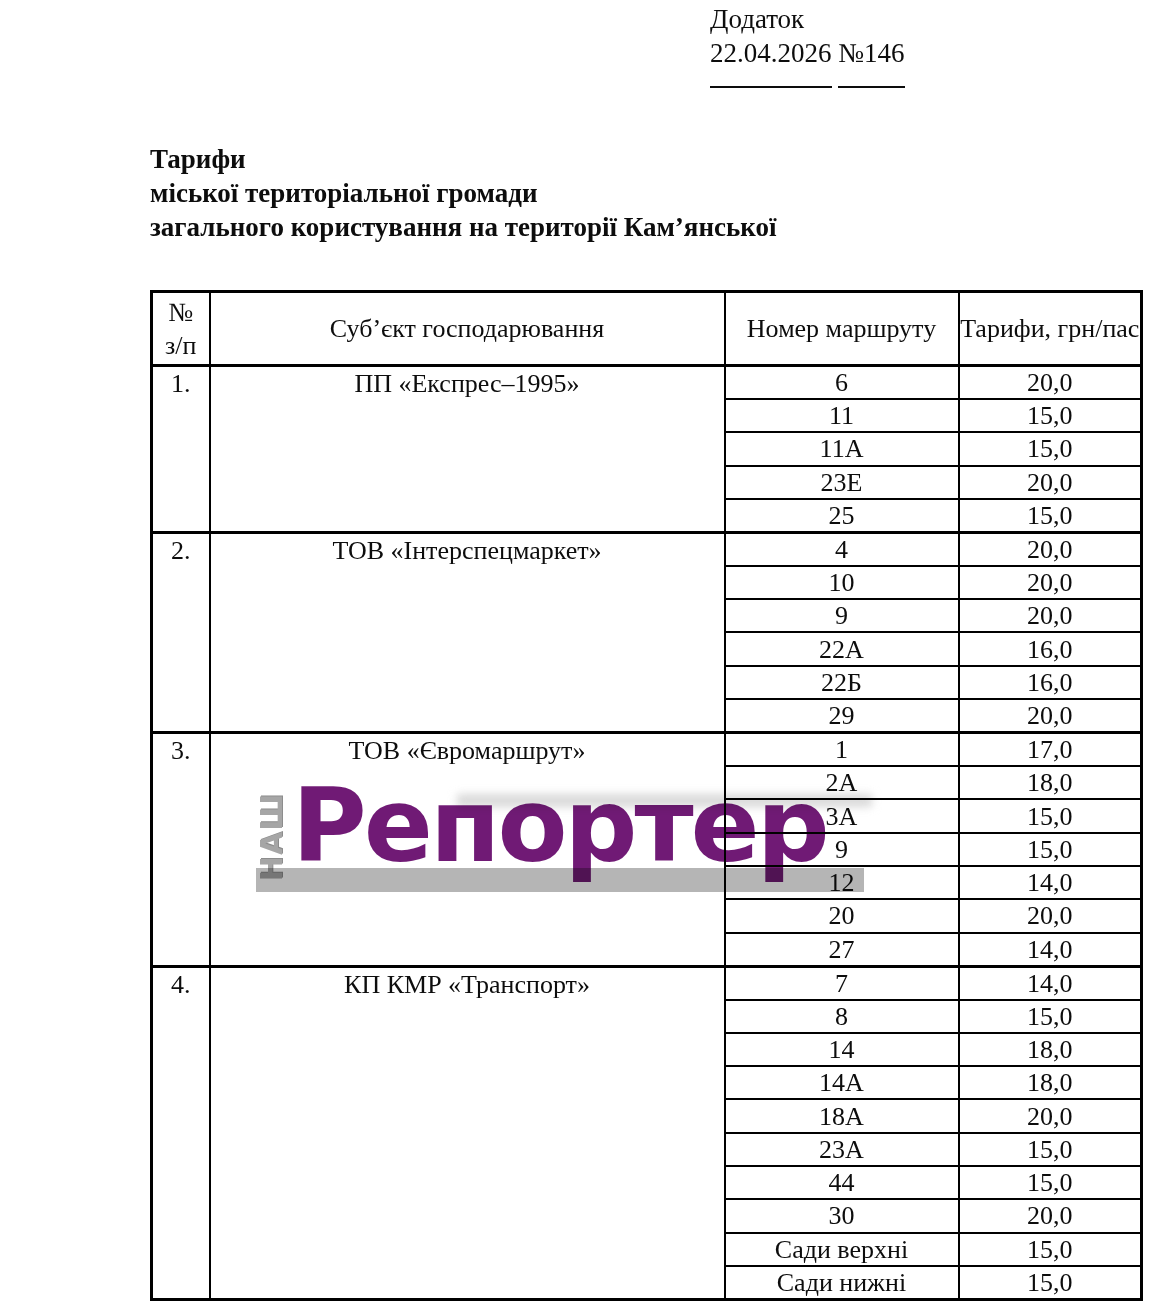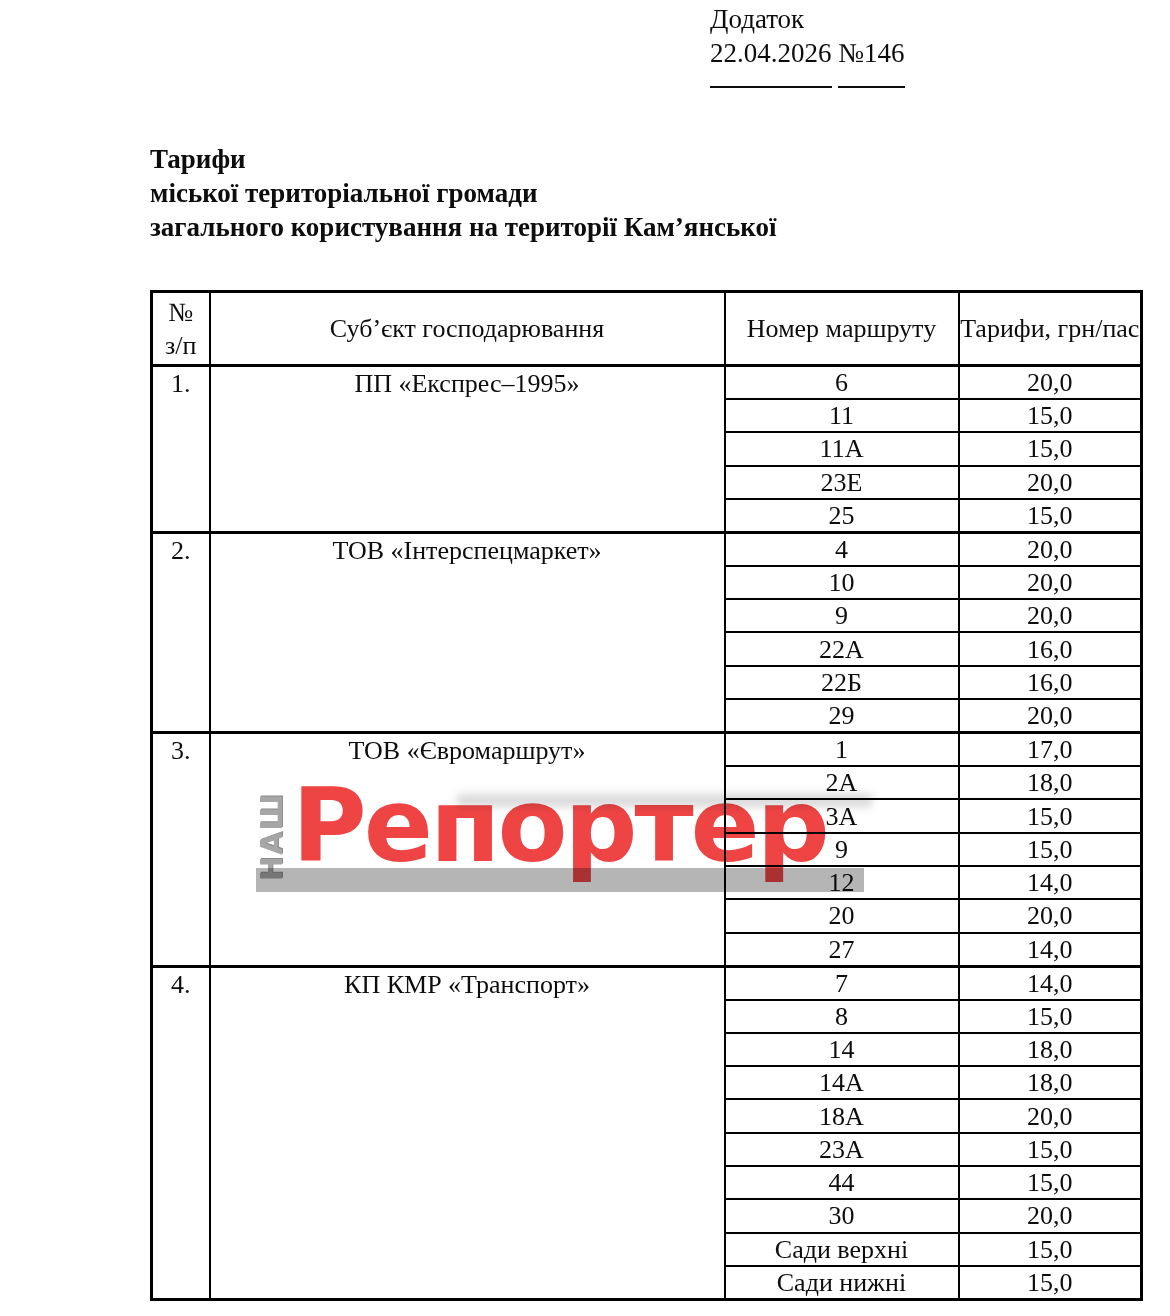--- a/index.html
+++ b/index.html
@@ -246,16 +246,16 @@
           <td class="c-route">Сади нижні</td>
           <td class="c-tariff">15,0</td>
         </tr>
       </tbody>
   </table>
 
   <div class="watermark">
     <div class="wm-smudge"></div>
     <div class="wm-bar" style="background: rgb(181, 181, 181);"></div>
     <div class="wm-prefix" style="color: rgb(166, 166, 166);">НАШ</div>
-    <div class="wm-brand" style="color: #ef4444;">Репортер</div>
+    <div class="wm-brand" style="color: #701a75;">Репортер</div>
   </div>
 
 </div>
 
 </body></html>

